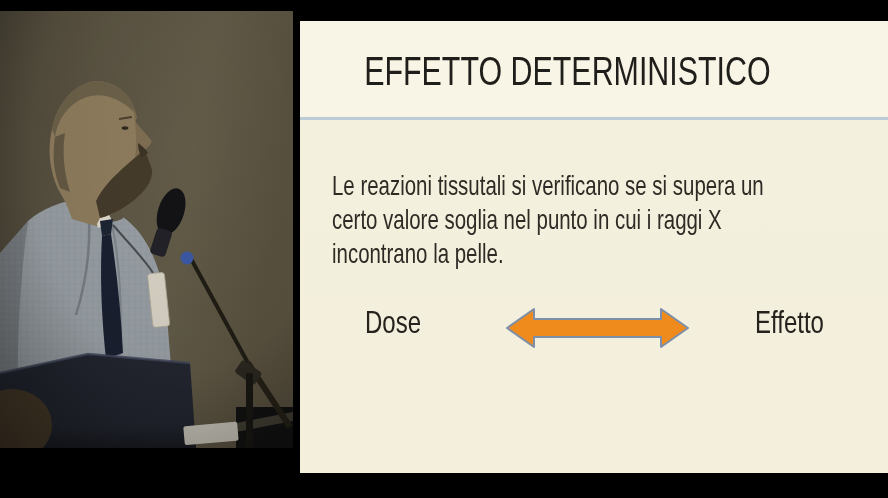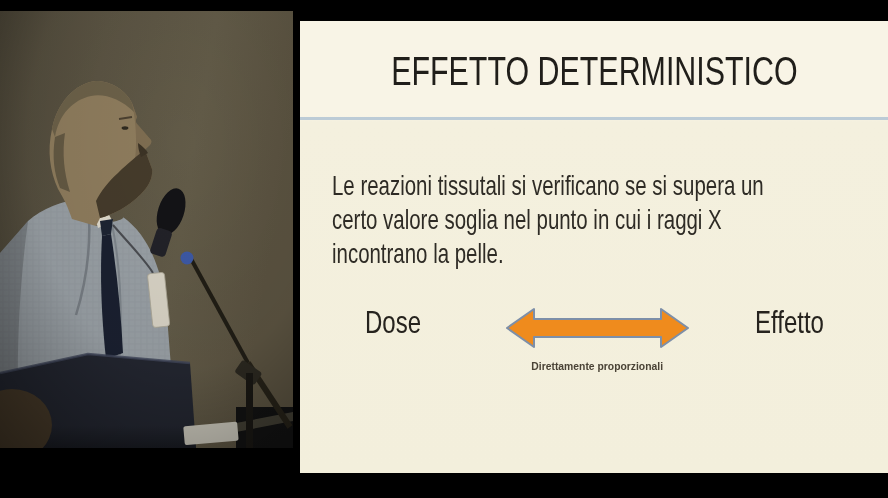--- a/index.html
+++ b/index.html
@@ -11,21 +11,21 @@
   .photo{
     position:absolute;left:0;top:11px;width:293px;height:437px;overflow:hidden;
   }
   .photo svg{display:block;width:293px;height:437px;}
   
   .slide{
     position:absolute;left:300px;top:21px;width:588px;height:452px;
     background:linear-gradient(180deg,#f8f4e6 0px,#f8f4e6 95px,#f4f0de 101px,#f3efdc 452px);
   }
   .slide-title{
-    position:absolute;top:28px;left:0;right:0;text-align:center;
+    position:absolute;top:28px;left:0;right:0;text-align:left;
     font-size:40px;line-height:44px;color:#201e1a;letter-spacing:0px;white-space:nowrap;
   }
   .slide-title .squeeze{display:inline-block;transform:scaleX(0.76);transform-origin:50% 50%;}
   .title-divider{
     position:absolute;left:0;right:0;top:96px;height:3px;background:#bccbd6;
   }
   .slide-body{
     position:absolute;left:32px;top:148px;
     font-size:28px;line-height:34px;color:#2e2b25;
     transform:scaleX(0.73);transform-origin:0 0;white-space:nowrap;
@@ -171,18 +171,15 @@
     </div>
 
     <div class="rel-label dose">Dose</div>
 
     <svg class="rel-arrow" viewBox="0 0 185 42">
       <polygon points="2,21 29,2 29,12 156,12 156,2 183,21 156,40 156,30 29,30 29,40" fill="#ef8b1d" stroke="#7d8fa8" stroke-width="2" stroke-linejoin="round"></polygon>
     </svg>
 
     <div class="rel-label effetto">Effetto</div>
 
-    <div class="rel-caption">
-      <span class="squeeze">Direttamente proporzionali</span>
-    </div>
 
   </div>
 </div>
 
 </body></html>

